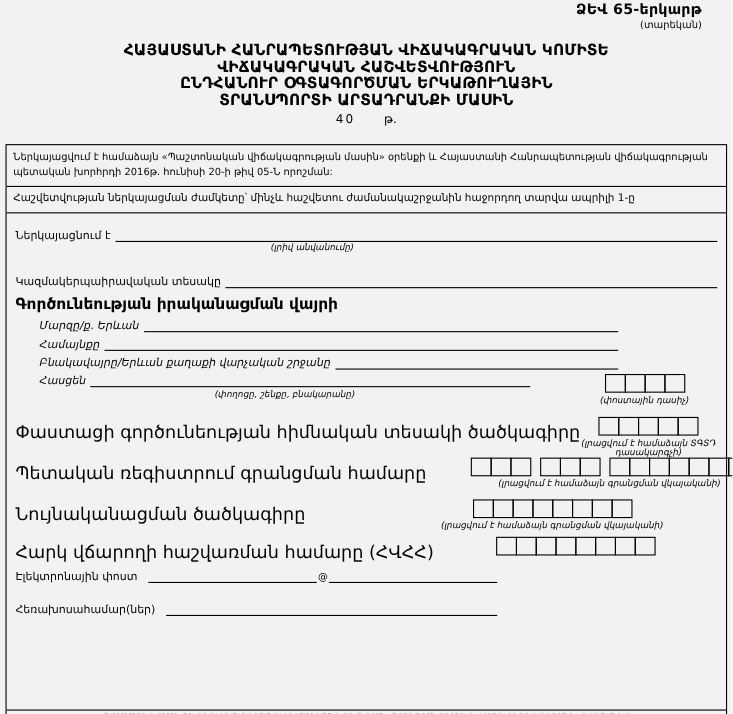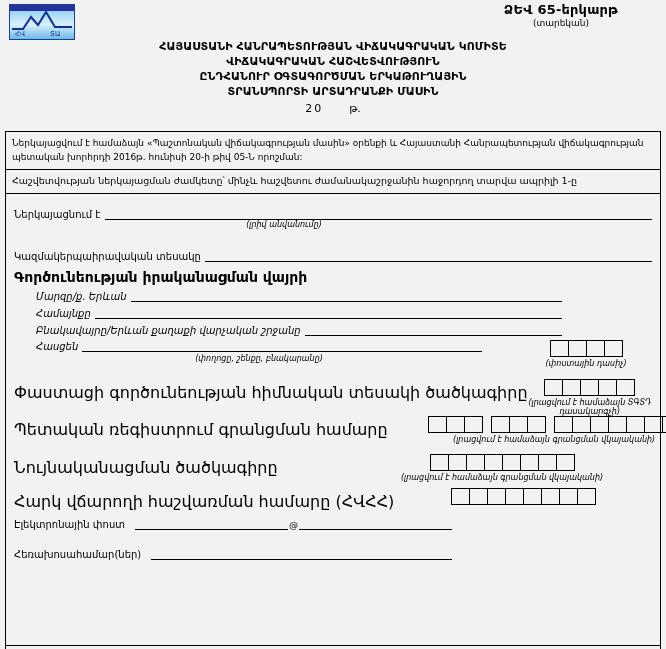--- a/index.html
+++ b/index.html
@@ -32,42 +32,42 @@
     width: 66px;
     height: 36px;
     border: 1px solid #1b3f8f;
     background: linear-gradient(180deg, #25319c 0%, #25319c 18%, #9fd6f5 19%, #d9f0fc 58%, #6cb9e8 100%);
     box-sizing: border-box;
     overflow: hidden;
   }
   .logo svg { display: block; }
   .formno {
     position: absolute;
-    right: 0;
+    right: 28px;
     top: 2px;
-    text-align: center;
+    text-align: right;
     width: 210px;
   }
   .formno .big {
     font-size: 13px;
     font-weight: bold;
     letter-spacing: .2px;
   }
   .formno .small {
     font-size: 9px;
     margin-top: 1px;
   }
 
   
   .titleblock {
     text-align: center;
     margin-top: 5px;
   }
   .titleblock .t {
-    font-size: 11px;
+    font-size: 14px;
     font-weight: bold;
     line-height: 15px;
     letter-spacing: .1px;
   }
   .yearline {
     margin-top: 3px;
     font-size: 11px;
     text-align: center;
   }
   .yearline .yr { letter-spacing: 2px; }
@@ -156,42 +156,35 @@
     padding: 2px 0 2px 0;
     letter-spacing: .1px;
   }
 </style>
 </head>
 <body>
 
 <div id="page">
 
   <div class="header">
-    <div class="logo">
-      <svg width="64" height="34" viewBox="0 0 64 34">
-        <polyline points="2,24 13,24 21,12 28,20 36,7 45,22 54,22 62,22" fill="none" stroke="#13308f" stroke-width="2"></polyline>
-        <text x="5" y="31" font-size="7" fill="#13308f" font-family="DejaVu Sans, sans-serif">ՀՎ</text>
-        <text x="40" y="31" font-size="7" fill="#13308f" font-family="DejaVu Sans, sans-serif">ՏԱ</text>
-      </svg>
-    </div>
 
     <div class="formno">
       <div class="big">ՁԵՎ 65-երկարթ</div>
       <div class="small">(տարեկան)</div>
     </div>
   </div>
 
   <div class="titleblock">
     <div class="t">ՀԱՅԱՍՏԱՆԻ ՀԱՆՐԱՊԵՏՈՒԹՅԱՆ ՎԻՃԱԿԱԳՐԱԿԱՆ ԿՈՄԻՏԵ</div>
     <div class="t">ՎԻՃԱԿԱԳՐԱԿԱՆ ՀԱՇՎԵՏՎՈՒԹՅՈՒՆ</div>
     <div class="t">ԸՆԴՀԱՆՈՒՐ ՕԳՏԱԳՈՐԾՄԱՆ ԵՐԿԱԹՈՒՂԱՅԻՆ</div>
     <div class="t">ՏՐԱՆՍՊՈՐՏԻ ԱՐՏԱԴՐԱՆՔԻ ՄԱՍԻՆ</div>
   </div>
   <div class="yearline">
-    <span class="yr">20</span><span class="sp"></span><span>թ.</span>
+    <span class="yr">40</span><span class="sp"></span><span>թ.</span>
   </div>
 
   <div class="formbox">
 
     <div class="band">
       <div class="legal">Ներկայացվում է համաձայն «Պաշտոնական վիճակագրության մասին» օրենքի և Հայաստանի Հանրապետության վիճակագրության պետական խորհրդի 2016թ. հունիսի 20-ի թիվ 05-Ն որոշման:</div>
     </div>
 
     <div class="band">
       <div class="deadline">Հաշվետվության ներկայացման ժամկետը՝ մինչև հաշվետու ժամանակաշրջանին հաջորդող տարվա ապրիլի 1-ը</div>

